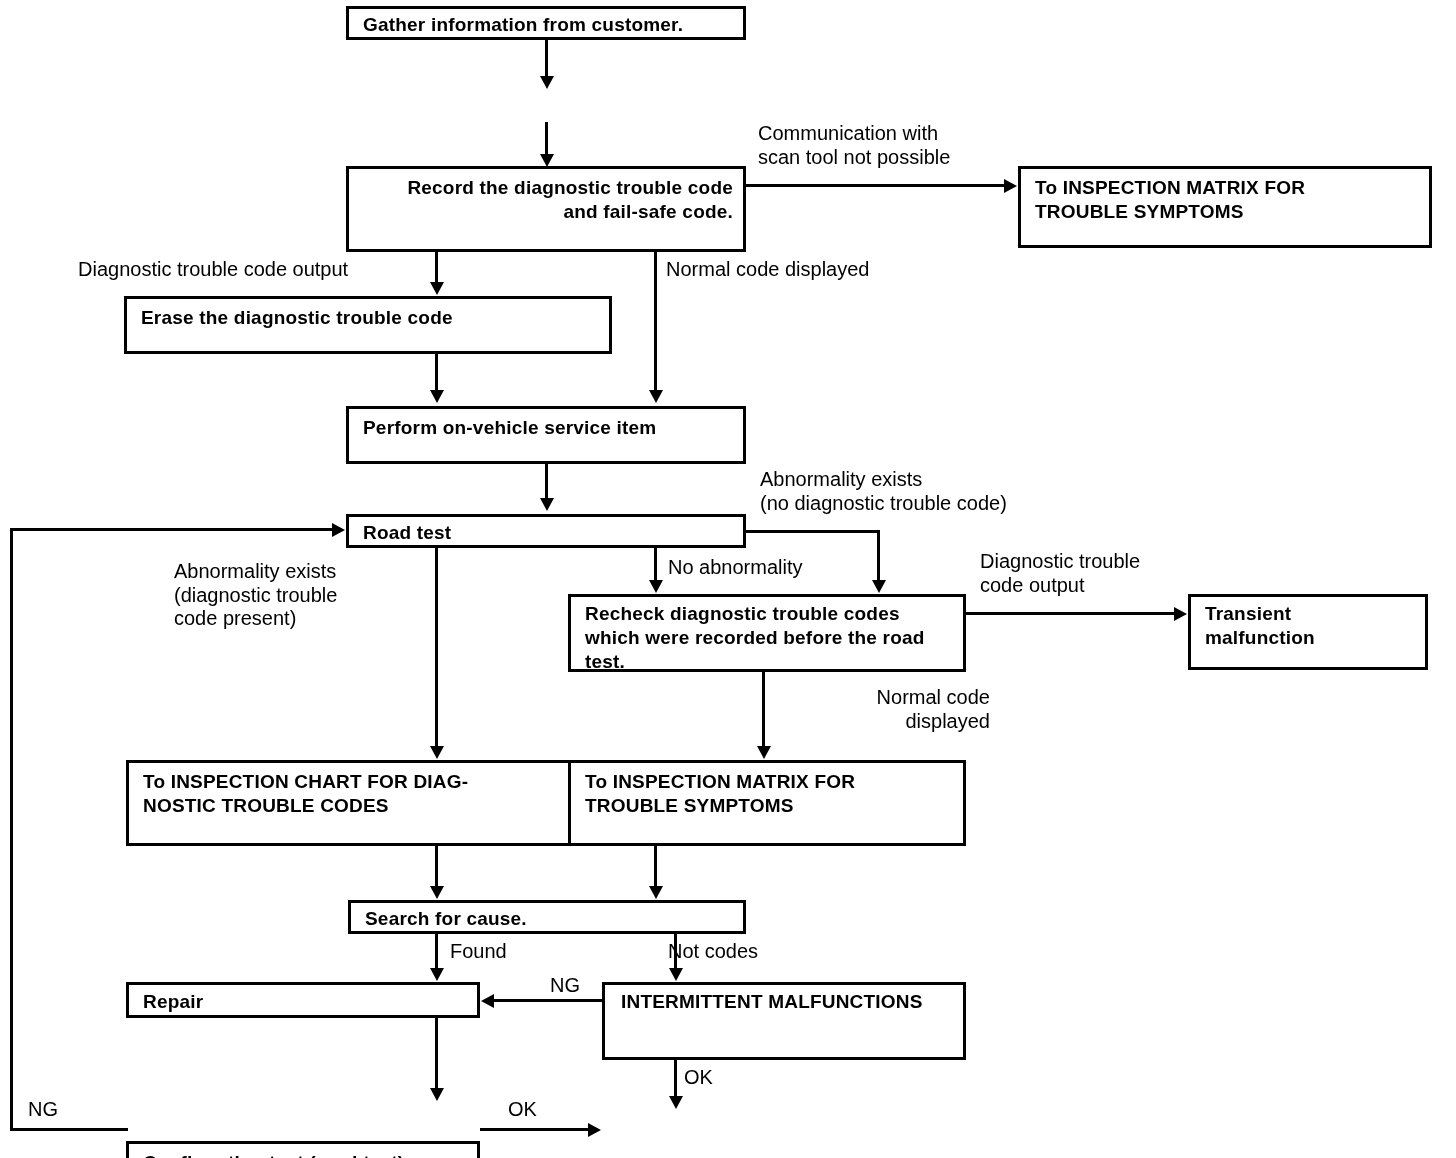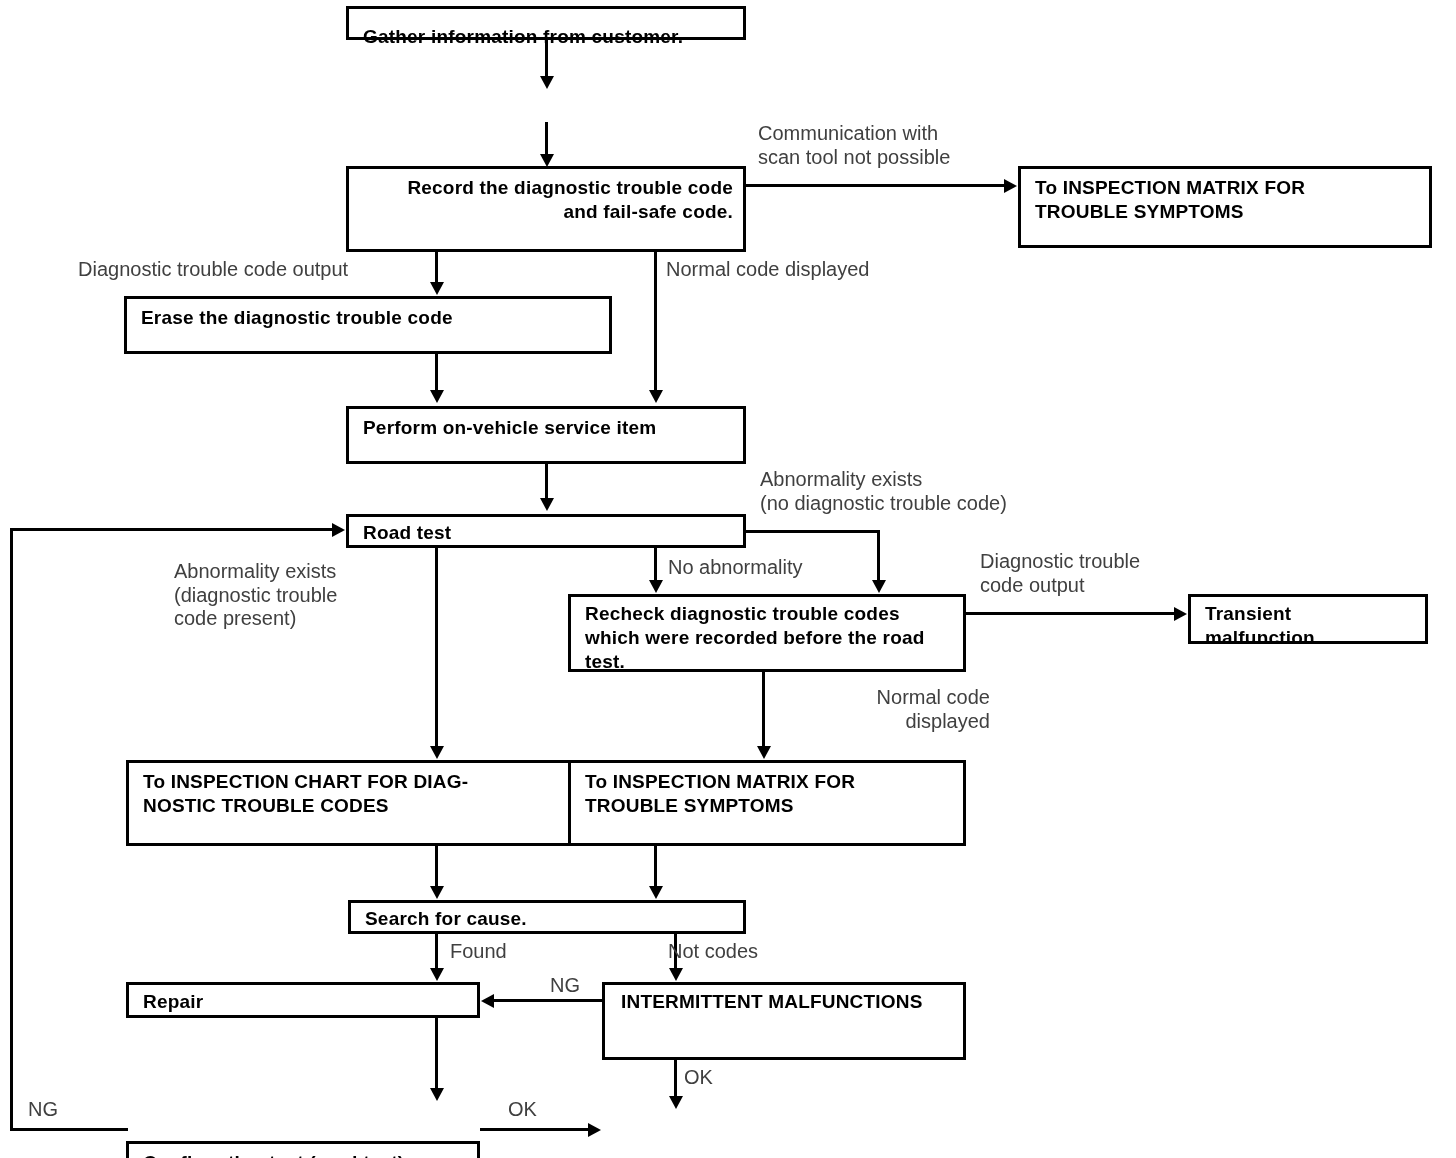--- a/index.html
+++ b/index.html
@@ -23,21 +23,21 @@
     color: #000000;
     font-weight: bold;
     font-size: 19px;
     line-height: 1.25;
     padding: 7px 10px 4px 14px;
     white-space: pre-line;
     letter-spacing: 0.2px;
   }
   .label {
     position: absolute;
-    color: #404040;
+    color: #000000;
     font-weight: normal;
     font-size: 20px;
     line-height: 1.18;
     white-space: pre-line;
     letter-spacing: 0px;
   }
   .line {
     position: absolute;
     background: #000000;
   }
@@ -63,40 +63,40 @@
     border-top: 7px solid transparent;
     border-bottom: 7px solid transparent;
     border-right: 13px solid #000000;
   }
 </style>
 </head>
 <body>
 
 <div id="canvas">
 
-  <div class="box" style="left:346px; top:6px; width:400px; height:34px; font-size:19px; padding-top:16px;">Gather information from customer.</div>
+  <div class="box" style="left:346px; top:6px; width:400px; height:34px; font-size:19px; padding-top:4px;">Gather information from customer.</div>
 
 
   <div class="box" style="left:346px; top:166px; width:400px; height:86px;text-align:right;">Record the diagnostic trouble code
 and    fail-safe    code.</div>
 
   <div class="box" style="left:1018px; top:166px; width:414px; height:82px;">To   INSPECTION   MATRIX   FOR
 TROUBLE  SYMPTOMS</div>
 
   <div class="box" style="left:124px; top:296px; width:488px; height:58px;">Erase  the  diagnostic  trouble  code</div>
 
   <div class="box" style="left:346px; top:406px; width:400px; height:58px;">Perform  on-vehicle  service  item</div>
 
   <div class="box" style="left:346px; top:514px; width:400px; height:34px; padding-top:4px;">Road  test</div>
 
   <div class="box" style="left:568px; top:594px; width:398px; height:78px; padding-top:5px;">Recheck  diagnostic  trouble  codes
 which were recorded before the road
 test.</div>
 
-  <div class="box" style="left:1188px; top:594px; width:240px; height:50px; padding-top:5px;">Transient
+  <div class="box" style="left:1188px; top:594px; width:240px; height:76px; padding-top:5px;">Transient
 malfunction</div>
 
   <div class="box" style="left:126px; top:760px; width:480px; height:86px;">To INSPECTION CHART FOR DIAG-
 NOSTIC TROUBLE CODES</div>
 
   <div class="box" style="left:568px; top:760px; width:398px; height:86px;">To  INSPECTION   MATRIX   FOR
 TROUBLE  SYMPTOMS</div>
 
   <div class="box" style="left:348px; top:900px; width:398px; height:34px; padding-top:4px;">Search  for  cause.</div>
 

